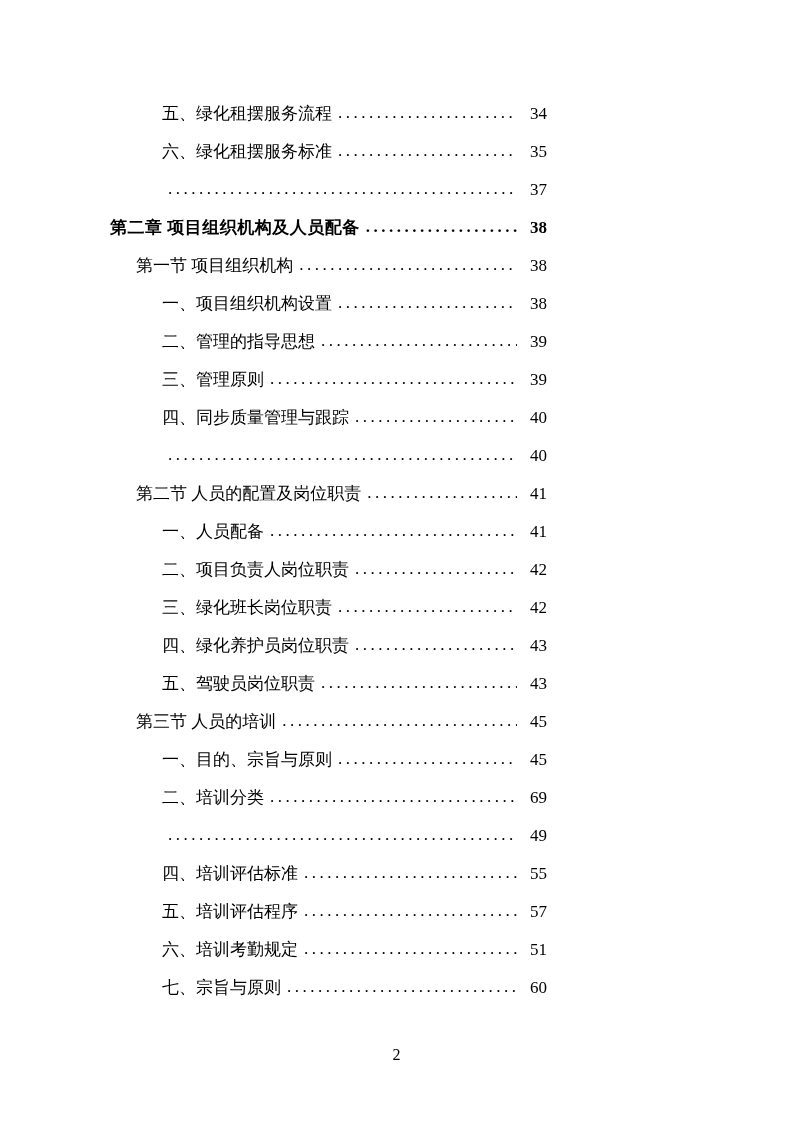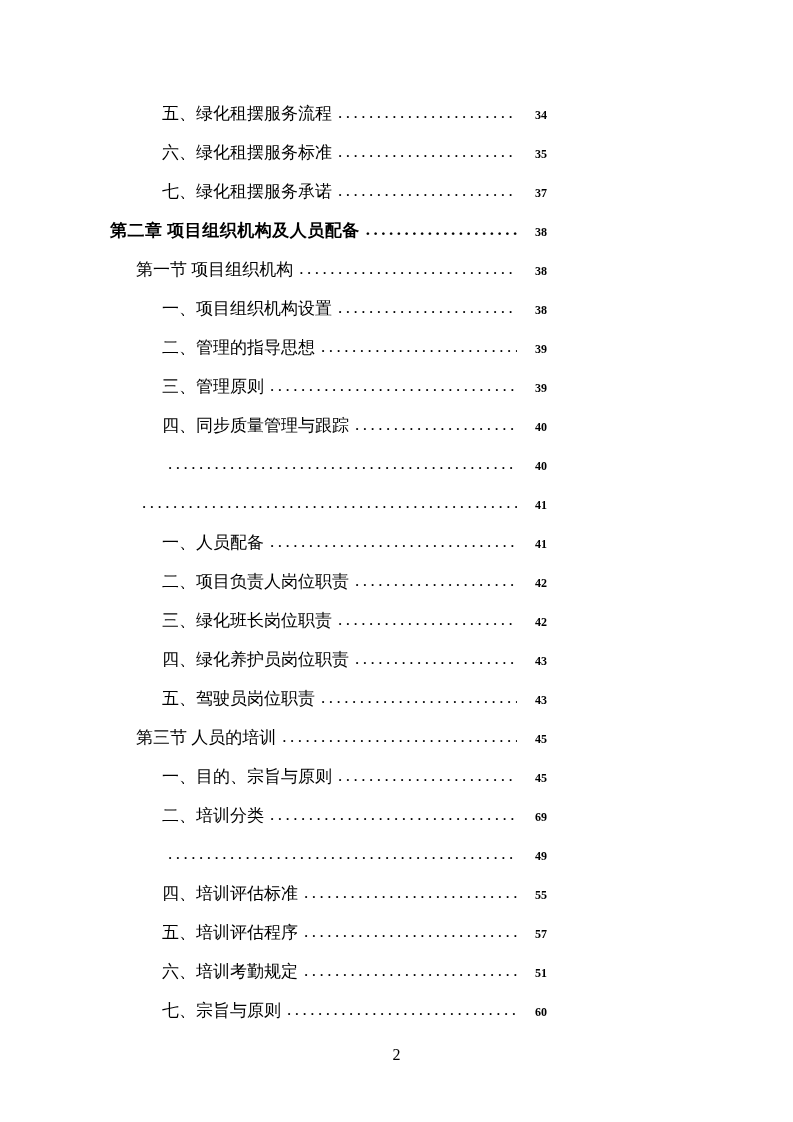--- a/index.html
+++ b/index.html
@@ -43,22 +43,21 @@
     font-size: 17px;
     letter-spacing: 3.5px;
     color: #000;
     position: relative;
     top: -1px;
   }
   .toc-entry .page-num {
     flex: 0 0 auto;
     min-width: 26px;
     text-align: right;
-    font-size: 12px;
-    font-weight: bold;
+    font-size: 17px;
   }
   
   .lvl-chapter {
     font-weight: bold;
     padding-left: 0px;
   }
   .lvl-chapter .label { letter-spacing: 0.5px; }
   .lvl-section {
     padding-left: 26px;
   }
@@ -84,21 +83,20 @@
         <span class="label">五、绿化租摆服务流程</span>
         <span class="leader">...........................................................</span>
         <span class="page-num">34</span>
       </div>
       <div class="toc-entry lvl-item">
         <span class="label">六、绿化租摆服务标准</span>
         <span class="leader">...........................................................</span>
         <span class="page-num">35</span>
       </div>
       <div class="toc-entry lvl-item">
-        <span class="label">七、绿化租摆服务承诺</span>
         <span class="leader">...........................................................</span>
         <span class="page-num">37</span>
       </div>
       <div class="toc-entry lvl-chapter">
         <span class="label">第二章 项目组织机构及人员配备</span>
         <span class="leader">...........................................................</span>
         <span class="page-num">38</span>
       </div>
       <div class="toc-entry lvl-section">
         <span class="label">第一节 项目组织机构</span>
@@ -123,20 +121,21 @@
       <div class="toc-entry lvl-item">
         <span class="label">四、同步质量管理与跟踪</span>
         <span class="leader">...........................................................</span>
         <span class="page-num">40</span>
       </div>
       <div class="toc-entry lvl-item">
         <span class="leader">...........................................................</span>
         <span class="page-num">40</span>
       </div>
       <div class="toc-entry lvl-section">
+        <span class="label">第二节 人员的配置及岗位职责</span>
         <span class="leader">...........................................................</span>
         <span class="page-num">41</span>
       </div>
       <div class="toc-entry lvl-item">
         <span class="label">一、人员配备</span>
         <span class="leader">...........................................................</span>
         <span class="page-num">41</span>
       </div>
       <div class="toc-entry lvl-item">
         <span class="label">二、项目负责人岗位职责</span>

